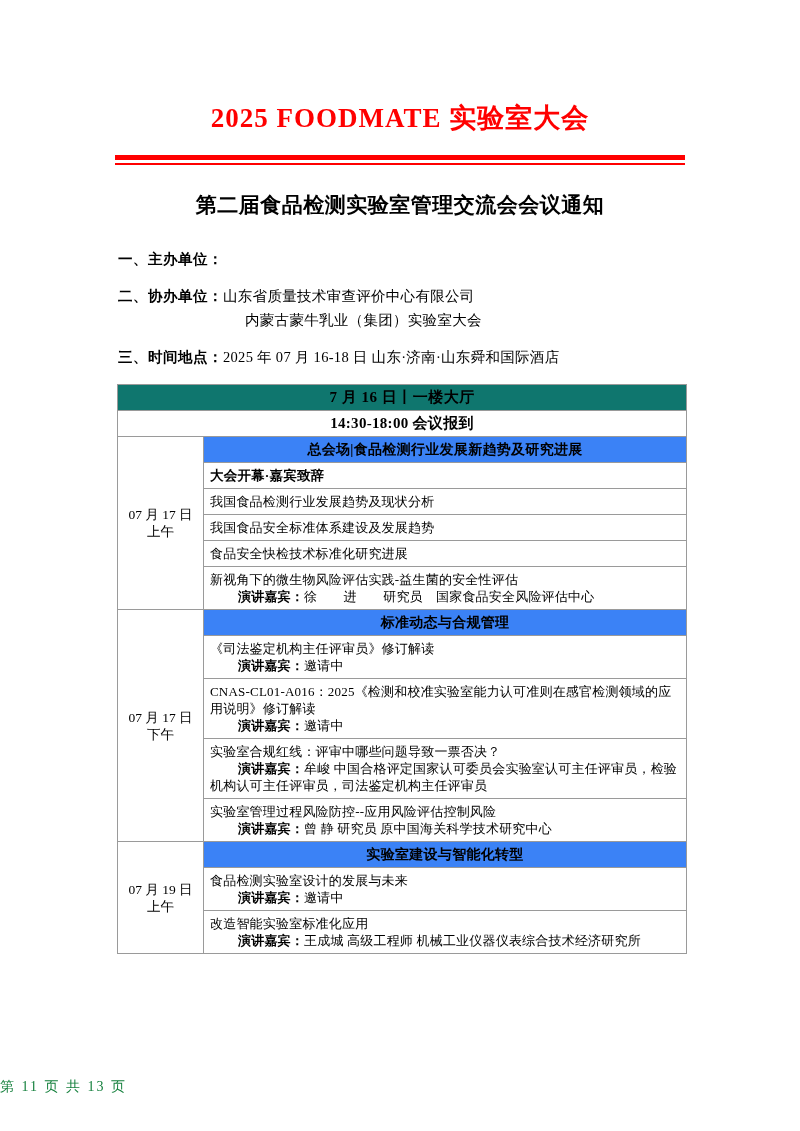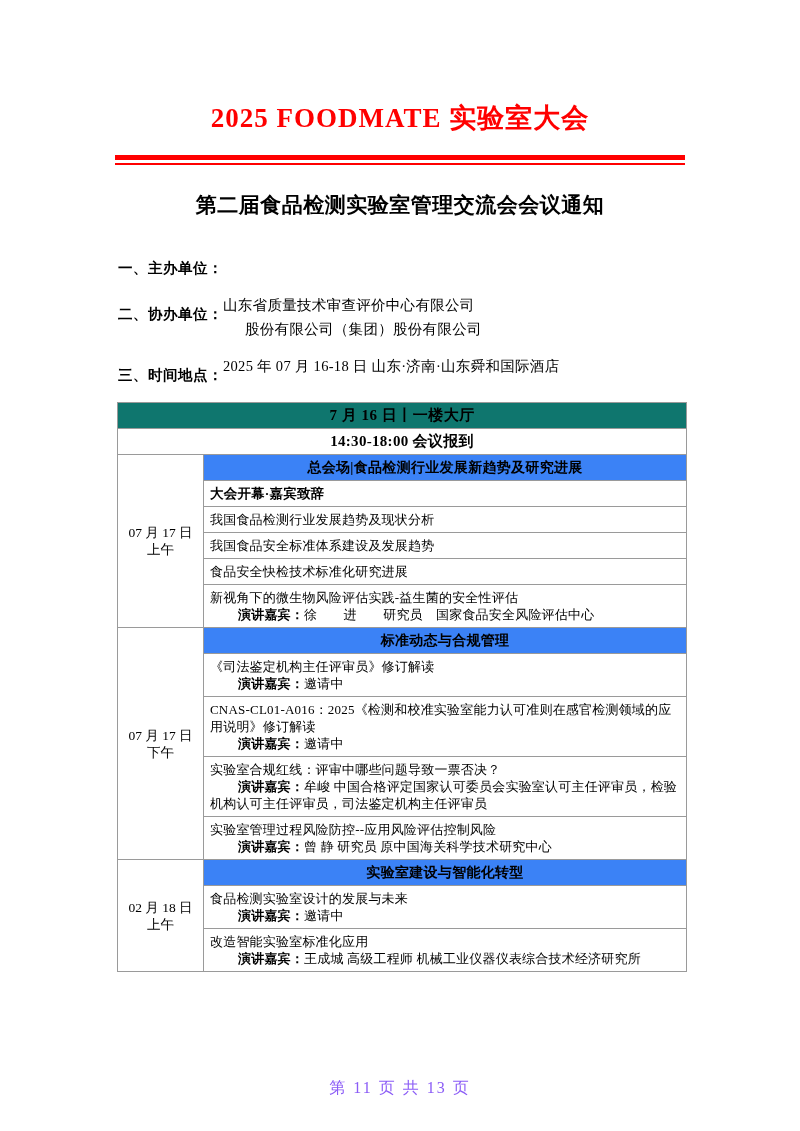--- a/index.html
+++ b/index.html
@@ -66,21 +66,20 @@
     padding: 0 0 0 118px;
     margin-bottom: 17px;
     font-size: 14.5px;
     line-height: 20px;
   }
   .info-label {
     font-weight: bold;
     white-space: nowrap;
     flex: 0 0 auto;
     letter-spacing: 0.5px;
-    margin-top: 9px;
   }
   .info-value {
     flex: 1 1 auto;
     letter-spacing: 0.3px;
   }
   .info-value .line2 {
     display: block;
     padding-left: 22px;
     margin-top: 4px;
   }
@@ -147,23 +146,23 @@
     letter-spacing: 0.2px;
   }
   .speaker .lbl { font-weight: bold; margin-left: 28px; }
 
   
   .footer {
     position: absolute;
     left: 0;
     right: 0;
     top: 1078px;
-    text-align: center;
-    font-size: 16px;
-    color: #8b5cf6;
+    text-align: left;
+    font-size: 14px;
+    color: #15803d;
     letter-spacing: 2px;
   }
 </style>
 </head>
 <body>
 
 <div class="page">
 
   <h1 class="doc-title">2025 FOODMATE 实验室大会</h1>
 
@@ -178,21 +177,21 @@
   <div class="info-block">
 
     <div class="info-row">
       <span class="info-label">一、主办单位：</span>
     </div>
 
     <div class="info-row">
       <span class="info-label">二、协办单位：</span>
       <span class="info-value">
         <span>山东省质量技术审查评价中心有限公司</span>
-        <span class="line2">股份有限公司（集团）股份有限公司</span>
+        <span class="line2">内蒙古蒙牛乳业（集团）实验室大会</span>
       </span>
     </div>
 
     <div class="info-row">
       <span class="info-label">三、时间地点：</span>
       <span class="info-value">2025 年 07 月 16-18 日  山东·济南·山东舜和国际酒店</span>
     </div>
 
   </div>
 
@@ -269,21 +268,21 @@
           </td>
         </tr>
         <tr>
           <td>
             <div class="topic">实验室管理过程风险防控--应用风险评估控制风险</div>
             <div class="speaker"><span class="lbl">演讲嘉宾：</span><span>曾 静 研究员 原中国海关科学技术研究中心</span></div>
           </td>
         </tr>
         <tr>
           <td class="date-cell" rowspan="3">
-            <div>02 月 18 日</div>
+            <div>07 月 19 日</div>
             <div>上午</div>
           </td>
           <td class="band-sub">实验室建设与智能化转型</td>
         </tr>
         <tr>
           <td>
             <div class="topic">食品检测实验室设计的发展与未来</div>
             <div class="speaker"><span class="lbl">演讲嘉宾：</span><span>邀请中</span></div>
           </td>
         </tr>

